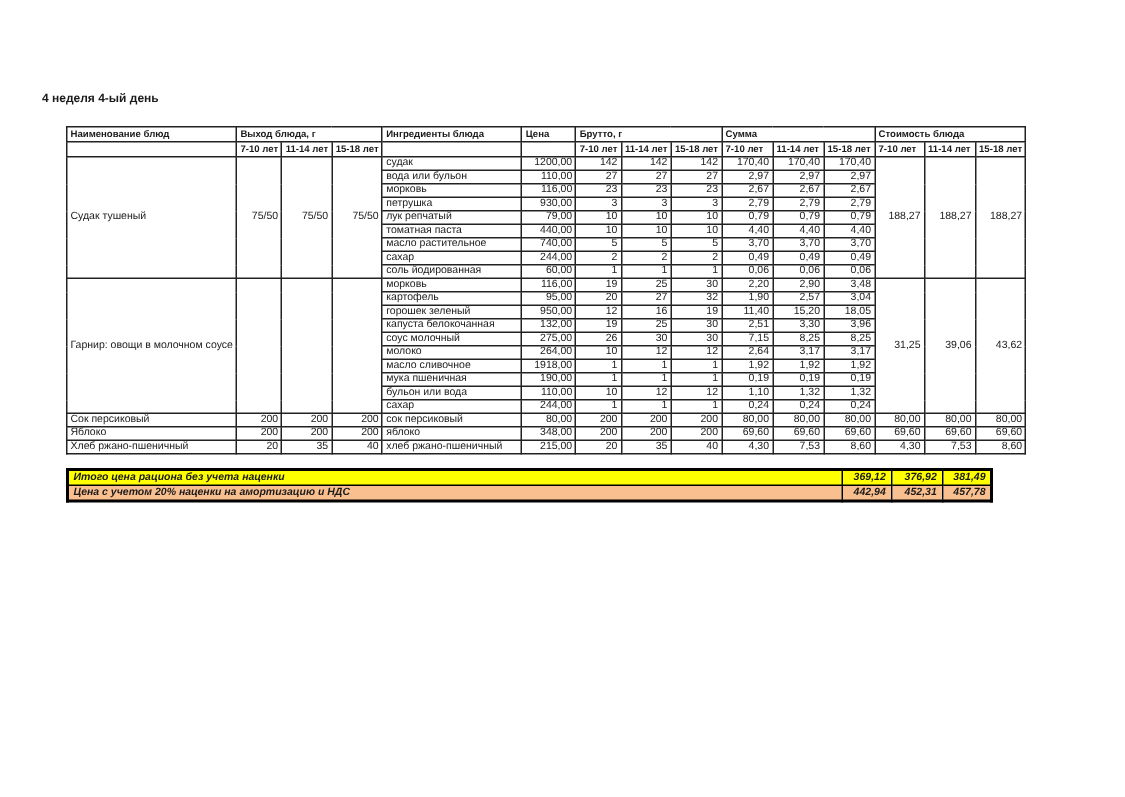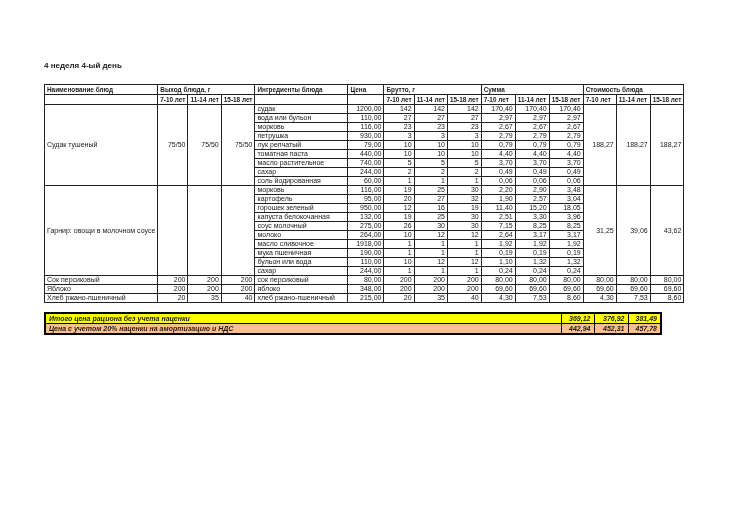--- a/index.html
+++ b/index.html
@@ -1,21 +1,21 @@
 <!DOCTYPE html>
 <html><head>
 <meta charset="utf-8">
 <style>
   html,body{margin:0;padding:0;}
   body{
     width:750px;height:531px;background:#ffffff;position:relative;
     font-family:"Liberation Sans",sans-serif;color:#1a1a1a;overflow:hidden;
   }
   .title{
-    position:absolute;left:44px;top:61px;font-size:8px;font-weight:bold;
+    position:absolute;left:28px;top:61px;font-size:8px;font-weight:bold;
     white-space:nowrap;
   }
   table{border-collapse:collapse;table-layout:fixed;}
   .main-table{position:absolute;left:44px;top:84px;}
   .main-table th,.main-table td{
     border:1px solid #222;font-size:7px;line-height:8px;height:8px;
     padding:0 2px;overflow:hidden;white-space:nowrap;vertical-align:middle;
   }
   .main-table th{
     font-weight:bold;text-align:left;font-size:6.4px;height:9px;line-height:9px;

